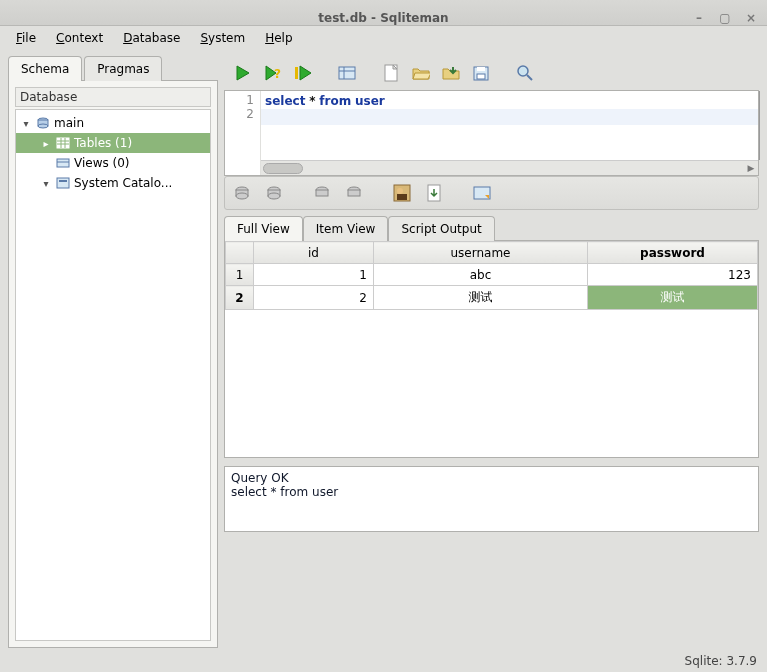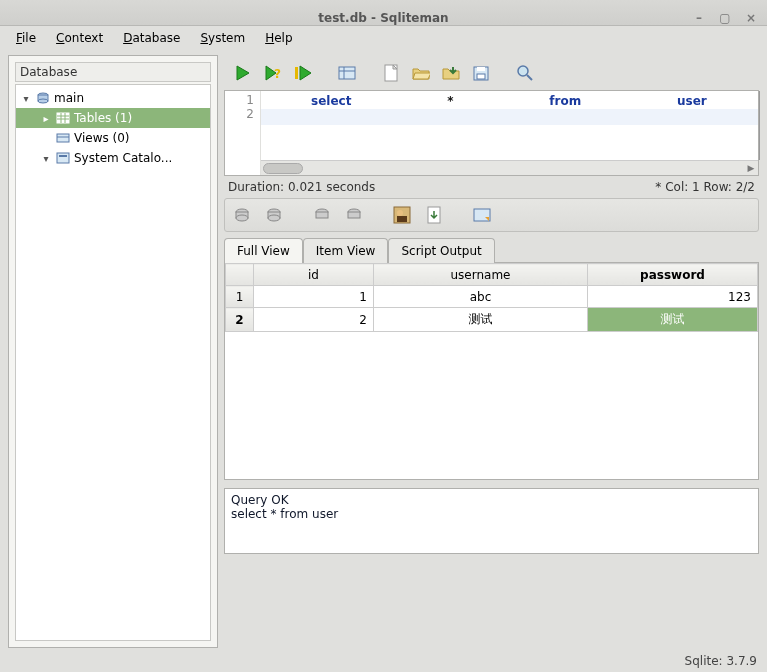--- a/index.html
+++ b/index.html
@@ -35,21 +35,21 @@
 
 .sqlbox { height: 86px; border: 1px solid #b0b0ad; background: #fff; display: flex; position: relative; }
 .gutter { width: 36px; background: #fff; border-right: 1px solid #e0e0dd; text-align: right; padding: 2px 6px 0 0; color: #888; }
 .sqltext { flex: 1; padding: 2px 4px; font-family: monospace; font-size: 13px; position: relative; }
 .sqltext .kw { color: #1a3a9e; font-weight: bold; }
 .sqltext .op { color: #111; font-weight: bold; }
 .hscroll { position: absolute; bottom: 0; left: 36px; right: 0; height: 15px; background: #e6e6e3; border-top: 1px solid #ccc; display: flex; align-items: center; }
 .hscroll .thumb { width: 40px; height: 11px; background: #c8c8c5; border: 1px solid #aaa; border-radius: 6px; margin-left: 2px; }
 .hscroll .arrow { margin-left: auto; width: 14px; text-align: center; color: #777; font-size: 9px; }
 .curline { position: absolute; left: 0; right: 0; top: 18px; height: 16px; background: #eef3fb; z-index: 0; }
-.sqltext > span { position: relative; z-index: 1; margin-left: 46px; }
+.sqltext > span { position: relative; z-index: 1; }
 .vsep { position: absolute; top: 0; bottom: 15px; left: 534px; width: 1px; background: #999; z-index: 1; }
 
 .statusrow { display: flex; padding: 4px 4px; color: #333; }
 .statusrow .right { margin-left: auto; }
 
 .tb2 { height: 34px; display: flex; align-items: center; padding: 0 4px; gap: 6px; background: linear-gradient(#e6e6e3,#dcdcd9); border: 1px solid #c0c0bd; border-radius: 3px; }
 
 .resulttabs { display: flex; margin-top: 6px; position: relative; z-index: 1; text-align: center; }
 .resultbox { border: 1px solid #b0b0ad; background: #fff; margin-top: -1px; height: 218px; display: flex; flex-direction: column; }
 .table { width: 100%; border-collapse: collapse; table-layout: fixed; }
@@ -84,20 +84,24 @@
 <div class="menubar">
   <span class="menuitem"><u>F</u><span></span>ile</span>
   <span class="menuitem"><u>C</u>ontext</span>
   <span class="menuitem"><u>D</u>atabase</span>
   <span class="menuitem"><u>S</u>ystem</span>
   <span class="menuitem"><u>H</u>elp</span>
 </div>
 
 <div class="content">
   <div class="leftpanel">
+    <div class="lefttabs">
+      <div class="tab active">Schema</div>
+      <div class="tab">Pragmas</div>
+    </div>
     <div class="leftbox">
       <div class="dbhdr">Database</div>
       <div class="tree">
         <div class="treerow" style="padding-left:4px">
           <span class="exp">▾</span>
           <span class="ticon">
               <svg width="14" height="12">
                 <ellipse cx="7" cy="3" rx="5" ry="2" fill="#b8cfe8" stroke="#5a7aa8"></ellipse>
                 <rect x="2" y="3" width="10" height="6" fill="#b8cfe8" stroke="#5a7aa8"></rect>
                 <ellipse cx="7" cy="9" rx="5" ry="2" fill="#b8cfe8" stroke="#5a7aa8"></ellipse>
@@ -212,24 +216,20 @@
       <div class="sqltext">
         <div class="curline"></div>
         <span class="kw">select</span><span> </span><span class="op">*</span><span> </span><span class="kw">from</span><span> </span><span class="kw">user</span>
       </div>
       <div class="hscroll">
           <div class="thumb"></div>
           <div class="arrow">▶</div>
         </div>
     </div>
 
-    <div class="statusrow">
-      <span>Duration: 0.021 seconds</span>
-      <span class="right">*  Col: 1 Row: 2/2</span>
-    </div>
 
     <div class="tb2">
       <div class="tbtn">
           <svg width="16" height="16">
             <ellipse cx="8" cy="5" rx="6" ry="3" fill="#ccc" stroke="#888"></ellipse>
             <rect x="2" y="5" width="12" height="6" fill="#ccc" stroke="#888"></rect>
             <ellipse cx="8" cy="11" rx="6" ry="3" fill="#ccc" stroke="#888"></ellipse>
           </svg>
         </div>
       <div class="tbtn">

